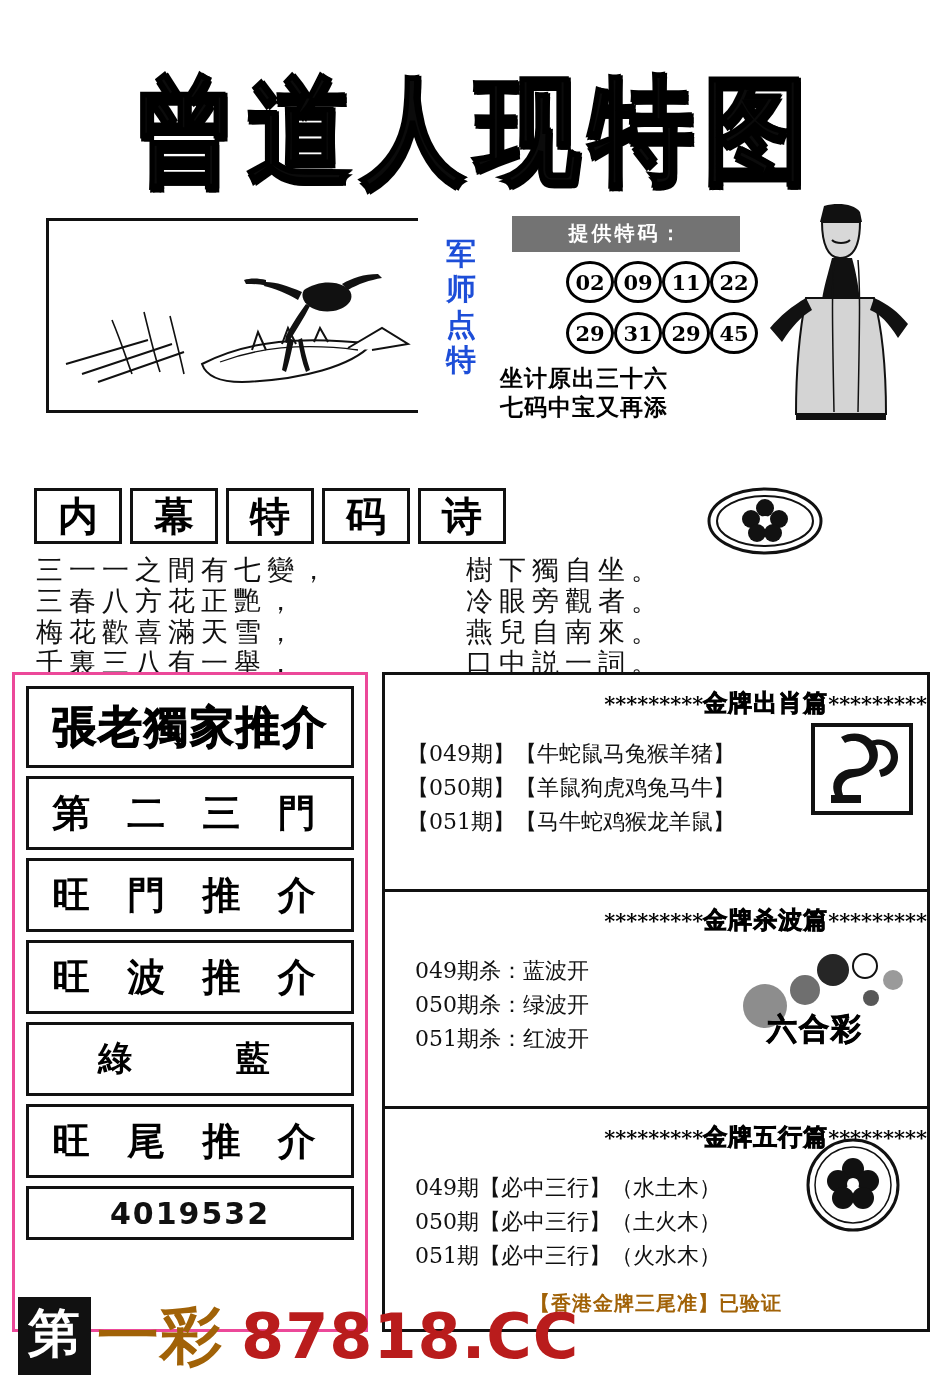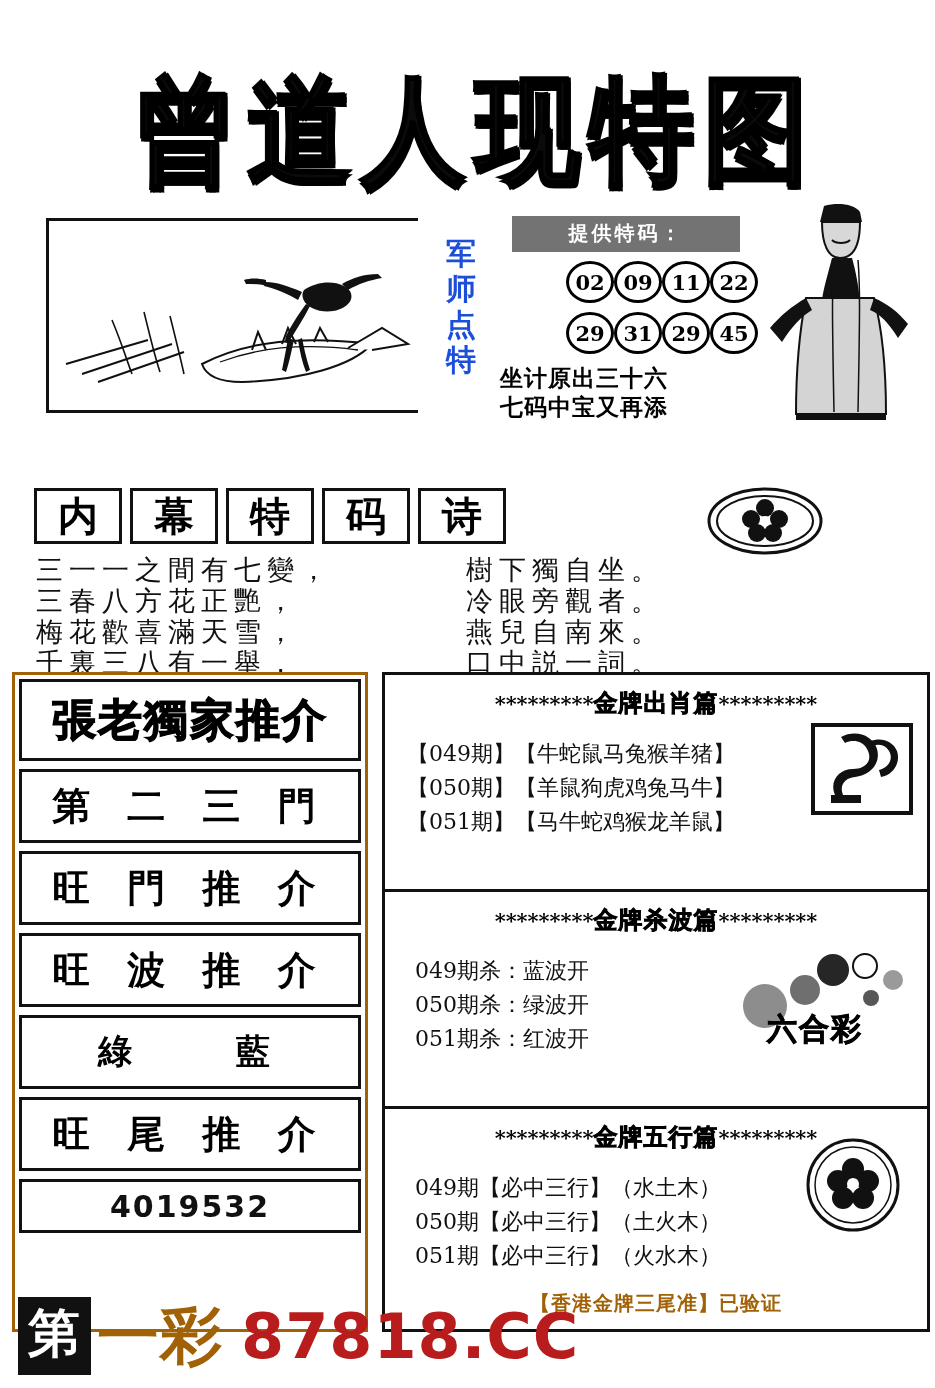--- a/index.html
+++ b/index.html
@@ -187,23 +187,23 @@
   .poem-line .seg-a { width: 430px; }
   .poem-line .seg-b { flex: 1; }
 
   
   .left-col {
     position: absolute;
     left: 12px;
     top: 672px;
     width: 356px;
     height: 660px;
-    border: 3px solid #a16207;
-    box-sizing: border-box;
-    padding: 4px;
+    border: 3px solid #ec4899;
+    box-sizing: border-box;
+    padding: 11px;
     background: #fff;
   }
   .zhang-title {
     height: 82px;
     border: 3px solid #111;
     box-sizing: border-box;
     display: flex;
     align-items: center;
     justify-content: center;
     font-family: "DejaVu Serif", serif;
@@ -248,21 +248,21 @@
     left: 382px;
     top: 672px;
     width: 548px;
     height: 660px;
     border: 3px solid #111;
     box-sizing: border-box;
     background: #fff;
   }
   .rc-section { position: relative; }
   .rc-head {
-    text-align: center;
+    text-align: right;
     font-family: "DejaVu Serif", serif;
     font-weight: bold;
     font-size: 21px;
     letter-spacing: 1px;
     color: #000;
     padding: 12px 0 10px;
     white-space: nowrap;
   }
   .rc-head .stars { letter-spacing: 0px; }
   .rc-head .name {

